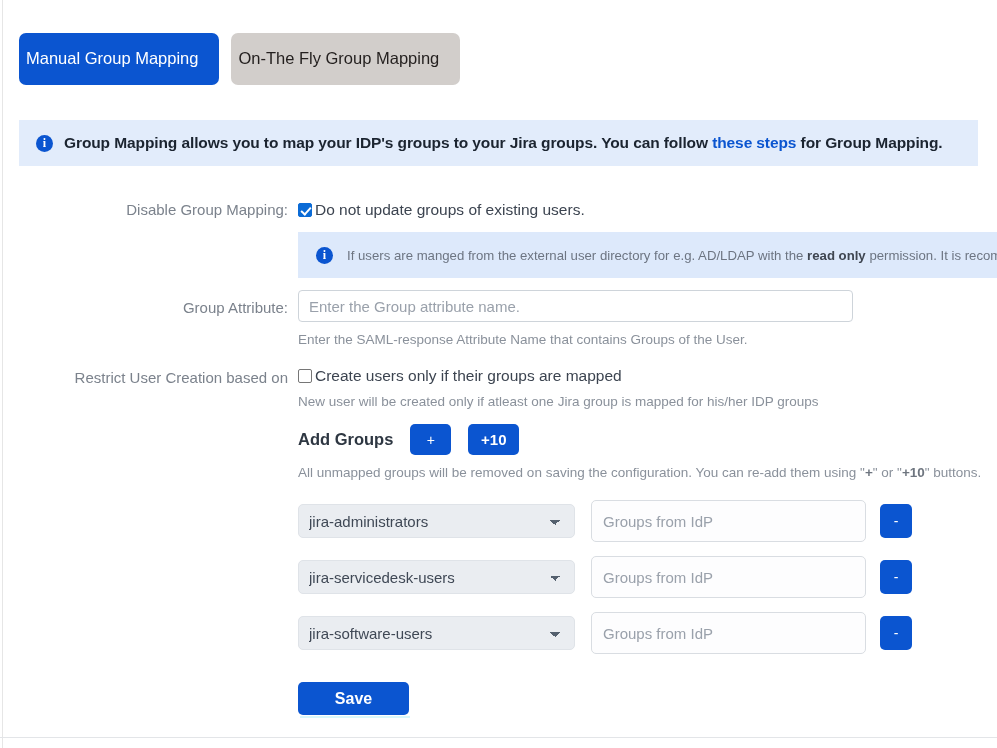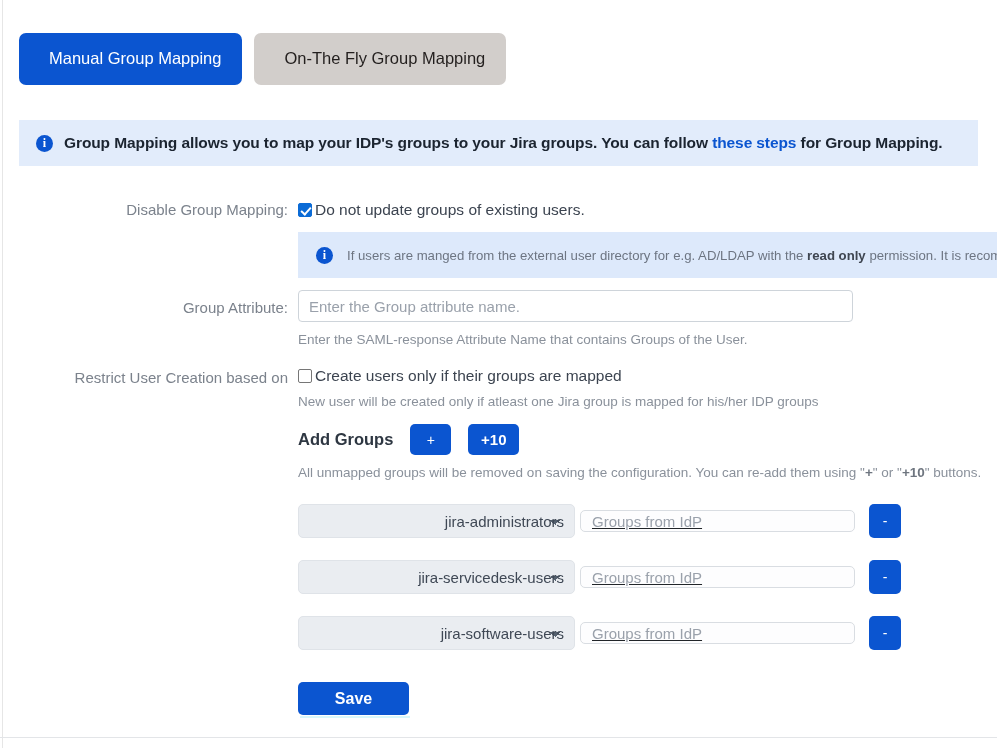--- a/index.html
+++ b/index.html
@@ -56,21 +56,21 @@
     display: flex;
     gap: 12px;
     align-items: flex-start;
   }
   .tab {
     border: none;
     border-radius: 7px;
     font-size: 16.5px;
     font-family: "Liberation Sans", sans-serif;
     line-height: 1;
-    padding: 17px 21px 18px 30px;
+    padding: 17px 21px 18px 7px;
     cursor: pointer;
     white-space: nowrap;
   }
   .tab.active {
     background: #0b55d0;
     color: #ffffff;
   }
   .tab.inactive {
     background: #d2cecb;
     color: #231f1e;
@@ -284,34 +284,32 @@
     appearance: none;
     background-image:
       linear-gradient(45deg, transparent 50%, #54606e 50%),
       linear-gradient(135deg, #54606e 50%, transparent 50%);
     background-position:
       calc(100% - 19px) 15px,
       calc(100% - 14px) 15px;
     background-size: 5px 5px, 5px 5px;
     background-repeat: no-repeat;
     cursor: pointer;
-    text-align: right;
   }
   .map-idp {
     width: 275px;
-    height: 22px;
-    margin-left: 5px;
+    height: 42px;
+    margin-left: 16px;
     background: #fdfdfe;
     border: 1px solid #d9dde2;
     border-radius: 5px;
     font-family: "Liberation Sans", sans-serif;
     font-size: 15px;
     color: #212529;
     padding: 0 11px;
-    text-decoration: underline;
   }
   .map-idp::placeholder { color: #9aa1ab; }
   .btn-minus {
     width: 32px;
     height: 34px;
     margin-left: 14px;
     background: #0b55d0;
     color: #ffffff;
     border: none;
     border-radius: 5px;

